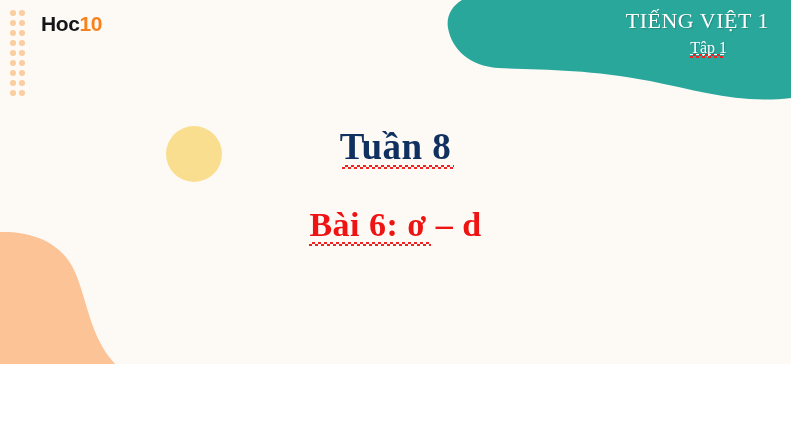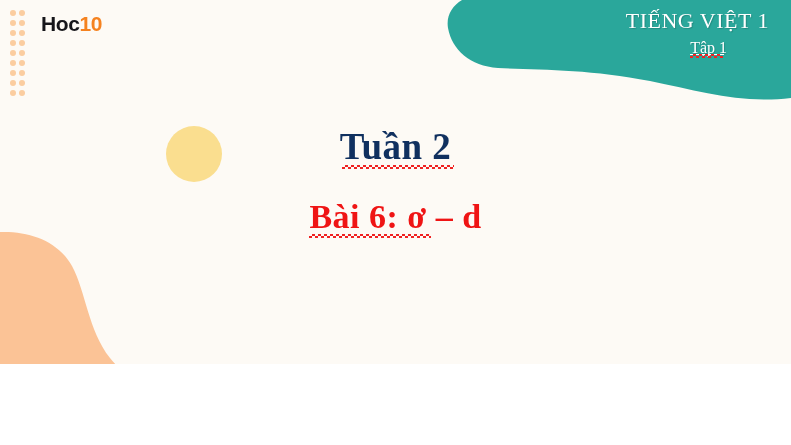--- a/index.html
+++ b/index.html
@@ -108,21 +108,21 @@
     color: #10305f;
     font-size: 37px;
     font-weight: bold;
     line-height: 1.08;
     letter-spacing: 0.5px;
     white-space: nowrap;
   }
   .lesson-title {
     display: inline-block;
     position: relative;
-    margin-top: 32px;
+    margin-top: 40px;
     color: #ef1414;
     font-size: 34px;
     font-weight: bold;
     line-height: 1.08;
     letter-spacing: 0.5px;
     white-space: nowrap;
   }
 
   
   .squiggle {
@@ -199,21 +199,21 @@
     <div class="book-title">TIẾNG VIỆT 1</div>
     <div class="book-volume">
       <span>Tập 1</span>
       <span class="vol-underline"></span>
       <span class="squiggle sq-vol"></span>
     </div>
   </div>
 
   <div class="heading-stack">
     <div class="week-title">
-      <span>Tuần 2</span>
+      <span>Tuần 8</span>
       <span class="squiggle sq-week"></span>
     </div>
     <br>
     <div class="lesson-title">
       <span>Bài 6: ơ – d</span>
       <span class="squiggle sq-lesson"></span>
     </div>
   </div>
 
 </div>

